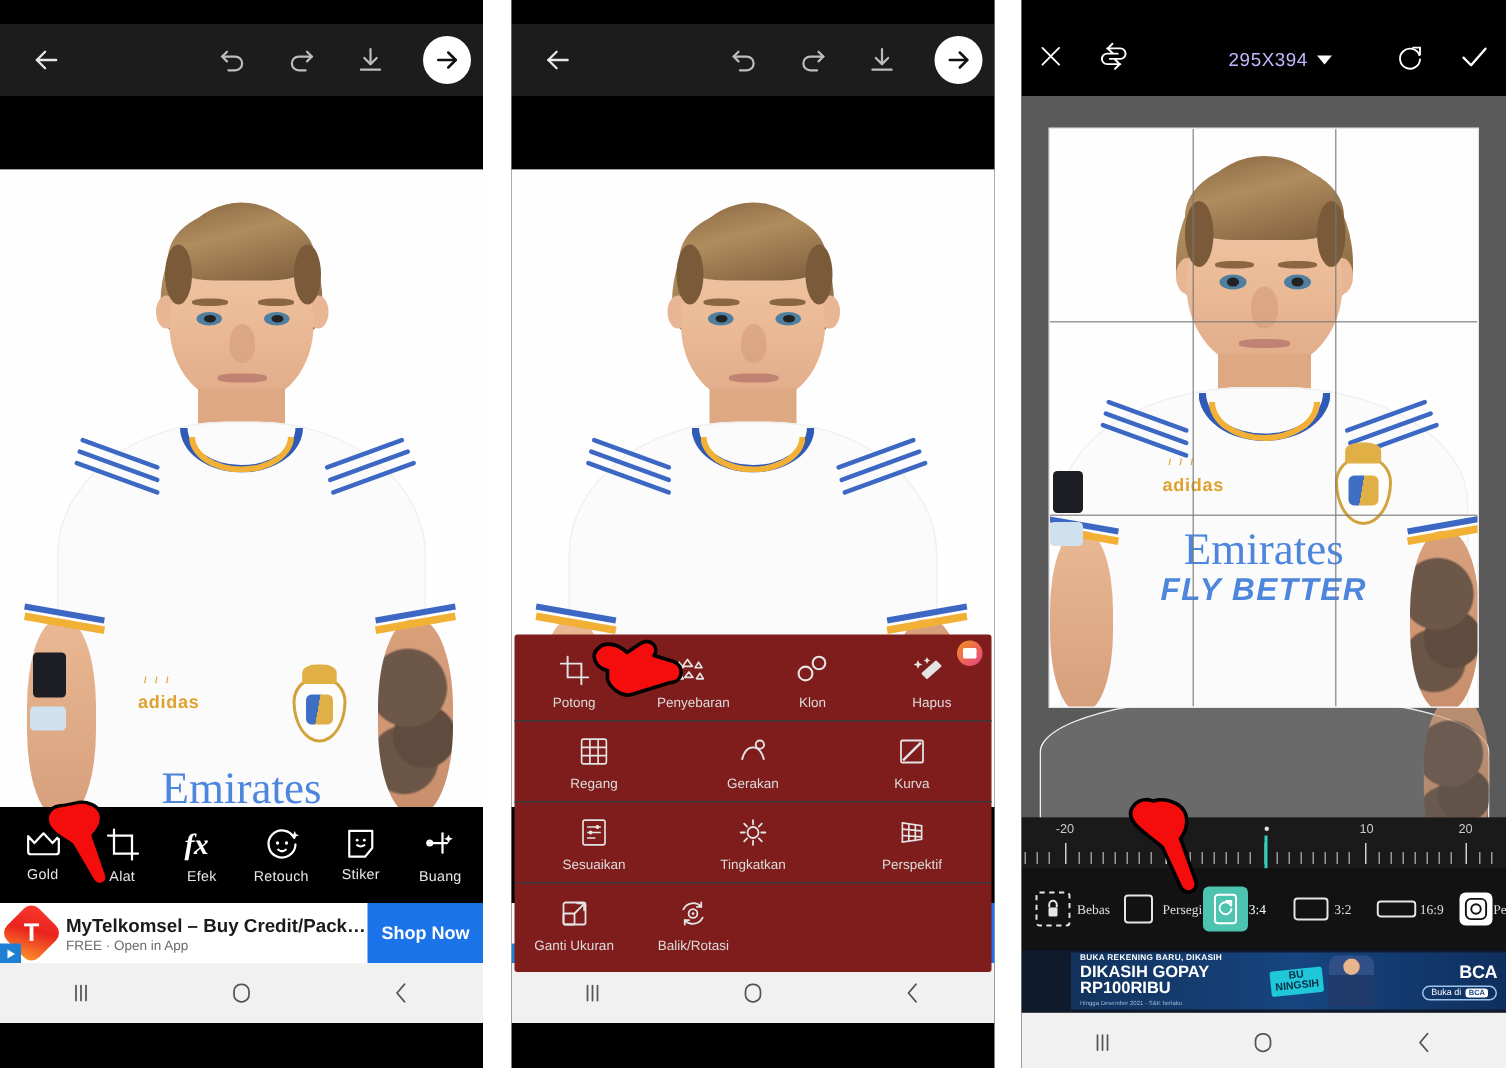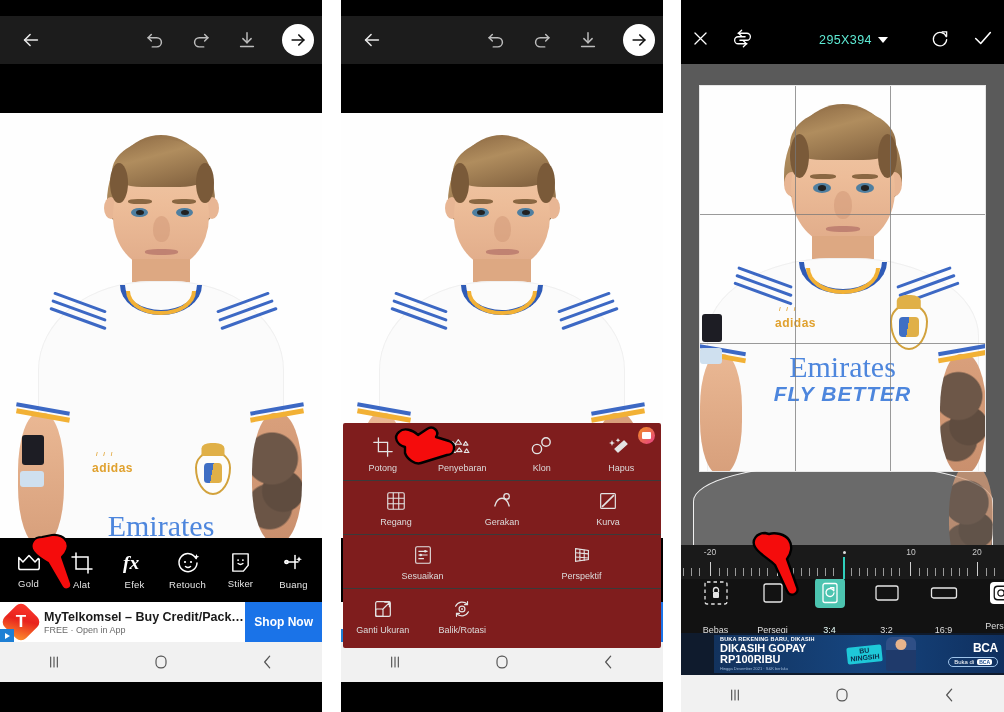--- a/index.html
+++ b/index.html
@@ -201,21 +201,21 @@
   }
 
   
   .crop-top {
     height: 48px; background: #000; display: flex; align-items: center;
     justify-content: space-between; padding: 0 10px; color: #fff;
   }
   .crop-top .ct-left, .crop-top .ct-right { display: flex; align-items: center; gap: 22px; }
   .crop-size {
     display: flex; align-items: center; gap: 6px;
-    font-size: 12.5px; color: #5eead4; letter-spacing: .4px; margin-left: 24px;
+    font-size: 12.5px; color: #c4b5fd; letter-spacing: .4px; margin-left: 24px;
   }
   .caret-down {
     width: 0; height: 0; border-left: 5px solid transparent; border-right: 5px solid transparent;
     border-top: 6px solid #fff;
   }
   .crop-stage {
     position: relative; height: 481px; background: #5a5a5a; overflow: hidden;
   }
   .crop-frame {
     position: absolute; left: 19px; top: 22px; width: 285px; height: 385px;
@@ -240,21 +240,21 @@
   }
   .ruler .rdot {
     position: absolute; top: 6px; width: 3px; height: 3px; border-radius: 50%; background: #ddd;
   }
 
   .ratios {
     height: 54px; background: #121212; display: flex; align-items: center;
     padding-left: 6px; gap: 0; overflow: hidden;
   }
   .ratio {
-    flex: 0 0 57px; display: flex; flex-direction: column; align-items: center; gap: 17px;
+    flex: 0 0 57px; display: flex; flex-direction: row; align-items: center; gap: 1px; font-family: Liberation Serif, serif;
   }
   .ratio .rbox {
     width: 30px; height: 30px; display: flex; align-items: center; justify-content: center;
     border-radius: 4px;
   }
   .ratio.sel .rbox { background: #4cc4b0; }
   .ratio .rlabel { color: #dedede; font-size: 9px; white-space: nowrap; }
   .ratio.sel .rlabel { color: #eafffb; }
 
   .ad3 { height: 42px; background: #0f1b2d; overflow: hidden; position: relative; }
@@ -643,20 +643,27 @@
 
       <div class="ts-row">
         <div class="ts-cell">
           <svg width="22" height="22" viewBox="0 0 24 24" fill="none" stroke="#e4e4e4" stroke-width="1.2">
               <rect x="4" y="3" width="16" height="18" rx="1.5"></rect>
               <path d="M7 8h10M7 12h10M7 16h6"></path>
               <circle cx="14.5" cy="8" r="1.4" fill="#e4e4e4" stroke="none"></circle>
               <circle cx="9.5" cy="12" r="1.4" fill="#e4e4e4" stroke="none"></circle>
             </svg>
           <div class="ts-label">Sesuaikan</div>
+        </div>
+        <div class="ts-cell">
+          <svg width="22" height="22" viewBox="0 0 24 24" fill="none" stroke="#e4e4e4" stroke-width="1.3" stroke-linecap="round">
+              <circle cx="12" cy="12" r="4"></circle>
+              <path d="M12 3v3M12 18v3M3 12h3M18 12h3M5.6 5.6l2.1 2.1M16.3 16.3l2.1 2.1M18.4 5.6l-2.1 2.1M7.7 16.3l-2.1 2.1"></path>
+            </svg>
+          <div class="ts-label">Tingkatkan</div>
         </div>
         <div class="ts-cell">
           <svg width="22" height="22" viewBox="0 0 24 24" fill="none" stroke="#e4e4e4" stroke-width="1.2">
               <path d="M5 5l14 2v10L5 19z"></path>
               <path d="M5 9.5l14 1.3M5 14.2l14 1M9.7 5.6v12.8M14.4 6.3v12"></path>
             </svg>
           <div class="ts-label">Perspektif</div>
         </div>
       </div>
 

